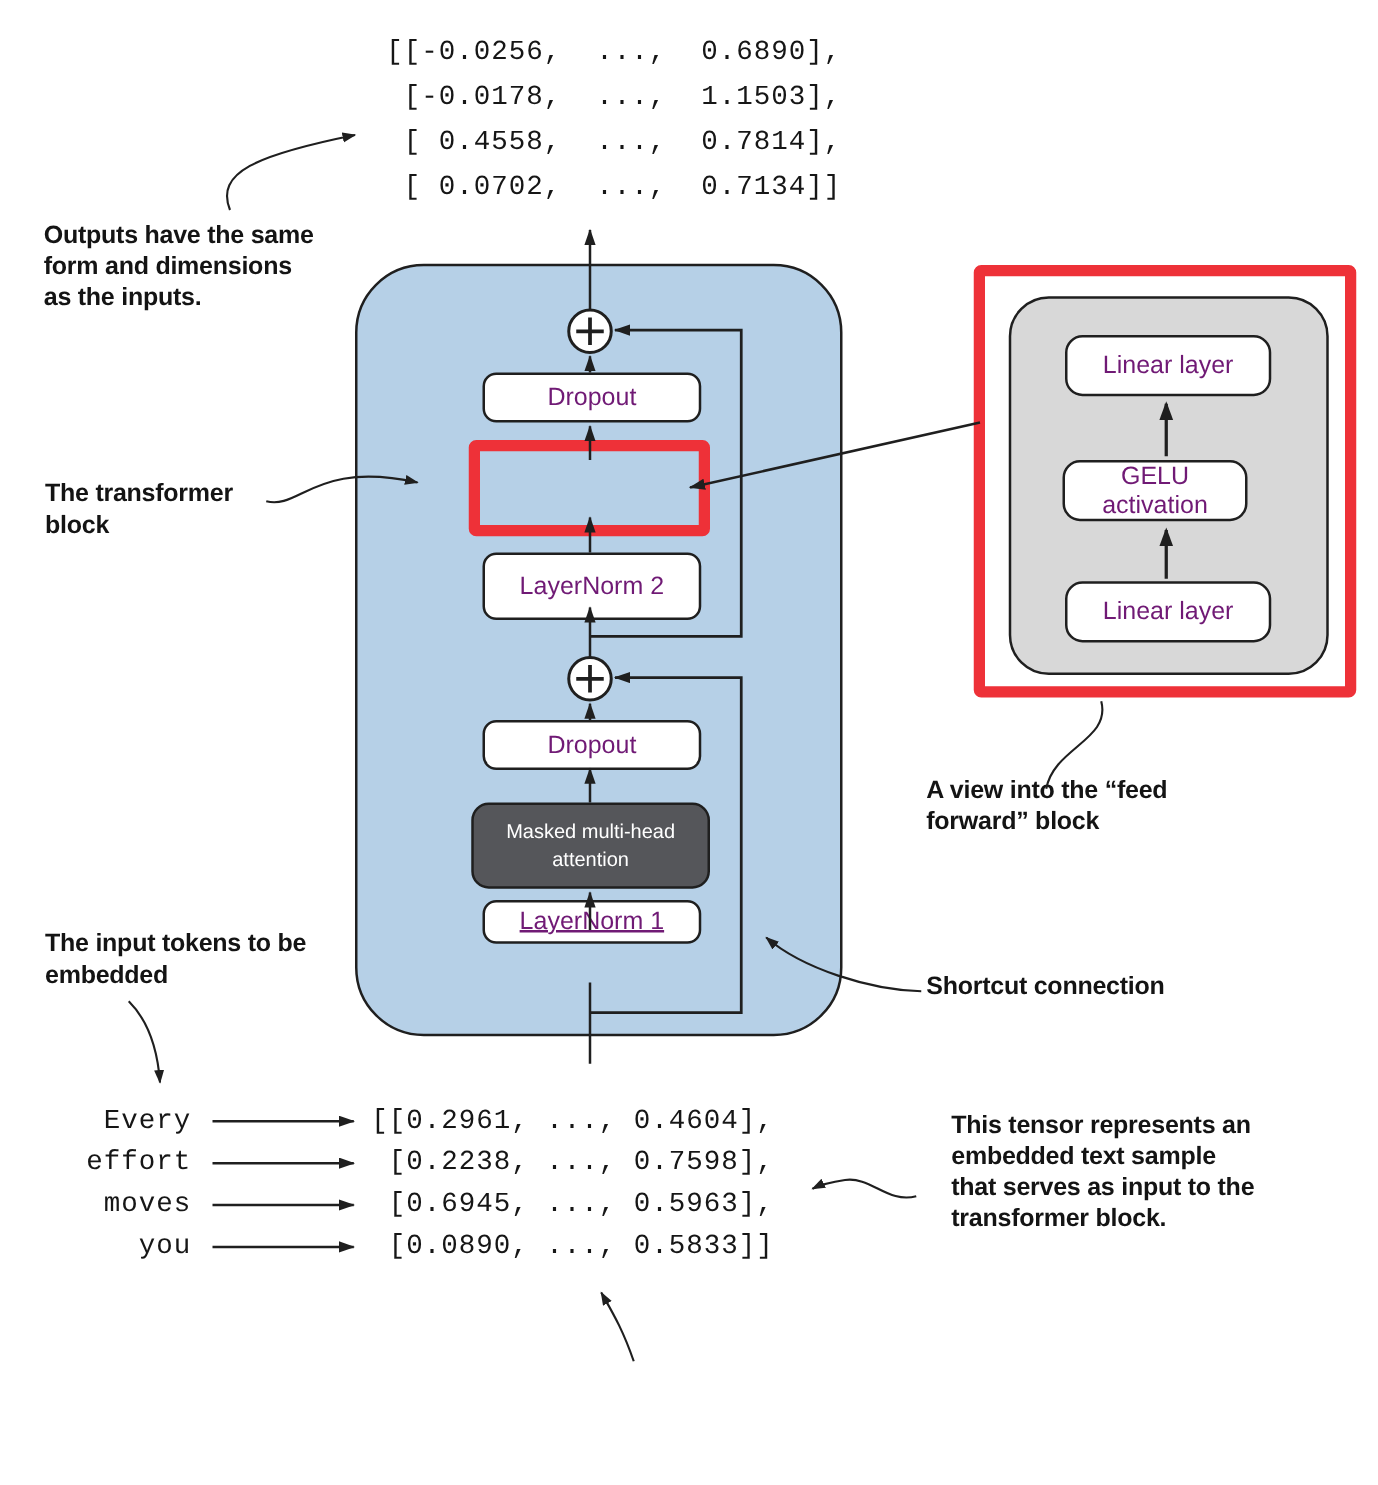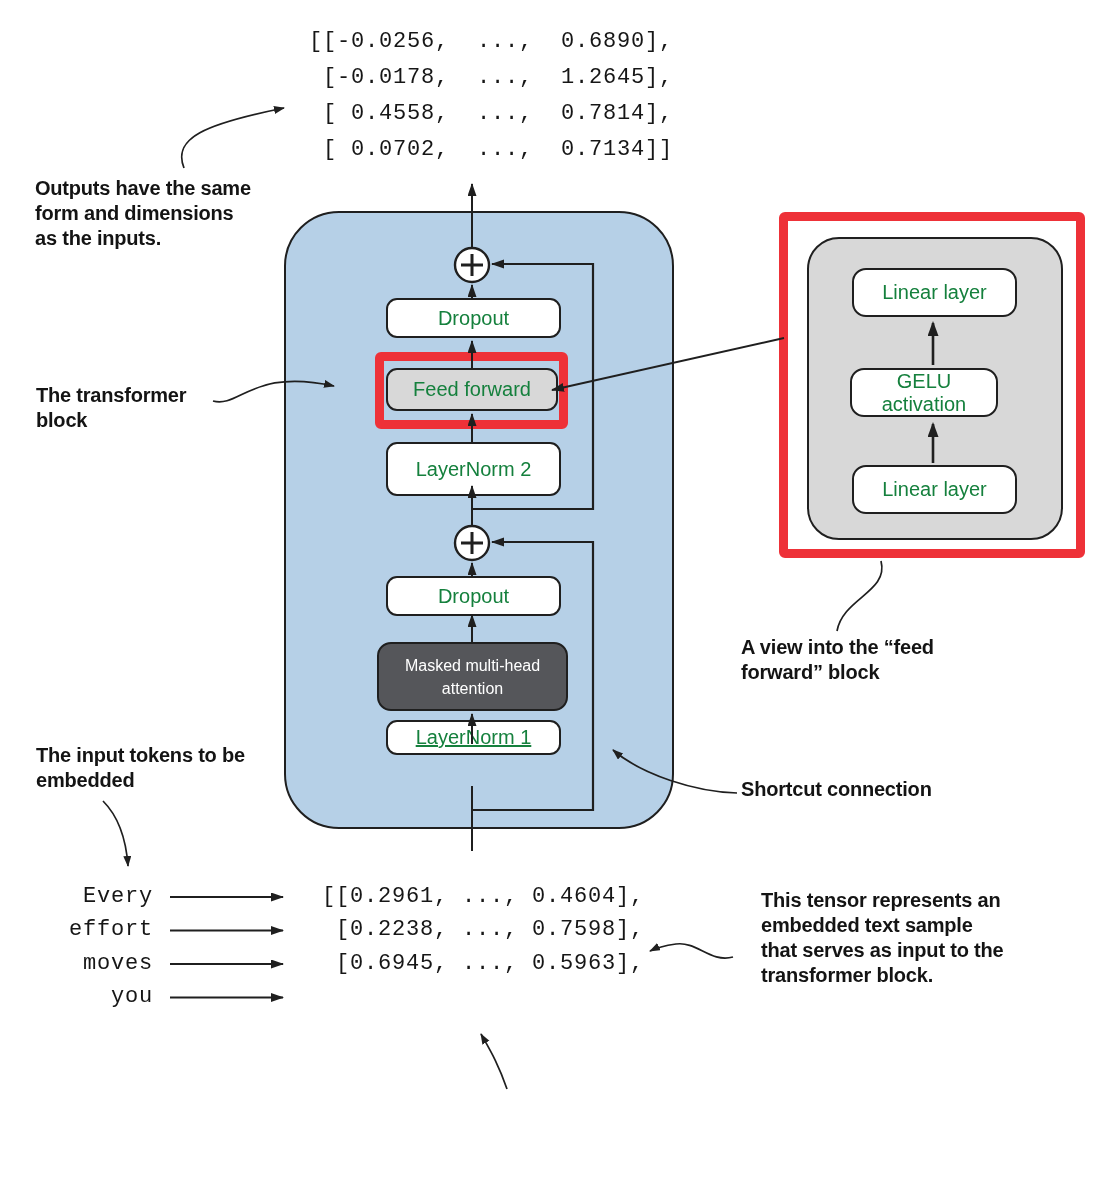--- a/index.html
+++ b/index.html
@@ -2,73 +2,73 @@
 <html style="--block-bg: #b6d0e7; --white-box: #ffffff; --gray-box: #d8d8d8; --dark-box: #55565a; --highlight-red: #ee3138; --line: #1f1f1f;"><head>
 <meta charset="utf-8">
 <style>
   html,body{margin:0;padding:0;background:#ffffff;}
   .canvas{position:relative;width:1102px;height:1188px;background:#fff;overflow:hidden;
           font-family:"Liberation Sans",sans-serif;}
   .mono{position:absolute;margin:0;font-family:"Liberation Mono","DejaVu Sans Mono",monospace;
         font-size:22px;letter-spacing:0.8px;color:#161616;}
   .mono .ln{white-space:pre;}
   .tensor-top .ln{line-height:36px;}
-  .tensor-bottom .ln{line-height:33.4px;margin-left:25px;}
+  .tensor-bottom .ln{line-height:33.4px;}
   .tokens{text-align:right;}
   .tokens .ln{line-height:33.4px;}
   .caption{position:absolute;font-weight:bold;font-size:20px;line-height:25px;
            color:#141414;letter-spacing:-0.2px;}
   .caption div{white-space:nowrap;}
   .block{position:absolute;left:284px;top:211px;width:390px;height:618px;
          background:var(--block-bg);border:2px solid var(--line);border-radius:55px;
          box-sizing:border-box;z-index:1;}
   .hl{position:absolute;border:9px solid var(--highlight-red);border-radius:6px;
       box-sizing:border-box;z-index:2;background:transparent;}
   .hl-main{left:375px;top:352px;width:193px;height:77px;}
   .hl-detail{left:779px;top:212px;width:306px;height:346px;}
   .detail-bg{position:absolute;left:807px;top:237px;width:256px;height:303px;
              background:var(--gray-box);border:2px solid var(--line);border-radius:32px;
              box-sizing:border-box;z-index:2;}
   .node{position:absolute;display:flex;align-items:center;justify-content:center;
         background:var(--white-box);border:2px solid var(--line);border-radius:11px;
-        box-sizing:border-box;font-size:20px;color:#15803d;z-index:3;text-align:center;}
+        box-sizing:border-box;font-size:20px;color:#701a75;z-index:3;text-align:center;}
   .node.gray{background:var(--gray-box);}
   .node.dark{background:var(--dark-box);color:#fff;border-radius:14px;
              flex-direction:column;font-size:16px;line-height:23px;}
   svg.overlay{position:absolute;left:0;top:0;z-index:4;pointer-events:none;}
 </style>
 </head>
 <body>
 
 <div class="canvas">
 
   <div class="mono tensor-top" style="left:309px;top:24px;">
     <div class="ln">[[-0.0256,  ...,  0.6890],</div>
-    <div class="ln"> [-0.0178,  ...,  1.2645],</div>
+    <div class="ln"> [-0.0178,  ...,  1.1503],</div>
     <div class="ln"> [ 0.4558,  ...,  0.7814],</div>
     <div class="ln"> [ 0.0702,  ...,  0.7134]]</div>
   </div>
 
   <div class="caption" style="left:35px;top:176px;">
     <div>Outputs have the same</div>
     <div>form and dimensions</div>
     <div>as the inputs.</div>
   </div>
 
   <div class="caption" style="left:36px;top:383px;">
     <div>The transformer</div>
     <div>block</div>
   </div>
 
   <div class="caption" style="left:36px;top:743px;">
     <div>The input tokens to be</div>
     <div>embedded</div>
   </div>
 
-  <div class="caption" style="left:741px;top:635px;">
+  <div class="caption" style="left:741px;top:620px;">
     <div>A view into the  “feed</div>
     <div>forward” block</div>
   </div>
 
   <div class="caption" style="left:741px;top:777px;">
     <div>Shortcut connection</div>
   </div>
 
   <div class="caption" style="left:741px;top:888px;margin-left:20px;">
     <div>This tensor represents an</div>
@@ -76,21 +76,20 @@
     <div>that serves as input to the</div>
     <div>transformer block.</div>
   </div>
 
 
   <div class="block"></div>
 
   <div class="hl hl-main"></div>
 
   <div class="node" style="left:386px;top:298px;width:175px;height:40px;">Dropout</div>
-  <div class="node gray" style="left:386px;top:368px;width:172px;height:43px;">Feed forward</div>
   <div class="node" style="left:386px;top:442px;width:175px;height:54px;">LayerNorm 2</div>
   <div class="node" style="left:386px;top:576px;width:175px;height:40px;">Dropout</div>
   <div class="node dark" style="left:377px;top:642px;width:191px;height:69px;">
     <div>Masked multi-head</div>
     <div>attention</div>
   </div>
   <div class="node" style="left:386px;top:720px;width:175px;height:35px;text-decoration:underline;">LayerNorm 1</div>
 
   <div class="hl hl-detail"></div>
   <div class="detail-bg"></div>
@@ -102,20 +101,21 @@
     <div class="ln">Every</div>
     <div class="ln">effort</div>
     <div class="ln">moves</div>
     <div class="ln">you</div>
   </div>
 
   <div class="mono tensor-bottom" style="left:297px;top:880px;">
     <div class="ln">[[0.2961, ..., 0.4604],</div>
     <div class="ln"> [0.2238, ..., 0.7598],</div>
     <div class="ln"> [0.6945, ..., 0.5963],</div>
+    <div class="ln"> [0.0890, ..., 0.5833]]</div>
   </div>
 
   <svg class="overlay" width="1102" height="1188" viewBox="0 0 1102 1188">
     <defs>
       <marker id="ah" markerUnits="userSpaceOnUse" markerWidth="16" markerHeight="12" refX="12" refY="4.5" orient="auto">
         <path d="M0,0 L13,4.5 L0,9 Z" fill="#1f1f1f"></path>
       </marker>
       <marker id="ahBig" markerUnits="userSpaceOnUse" markerWidth="18" markerHeight="14" refX="13" refY="5.5" orient="auto">
         <path d="M0,0 L15,5.5 L0,11 Z" fill="#1f1f1f"></path>
       </marker>

